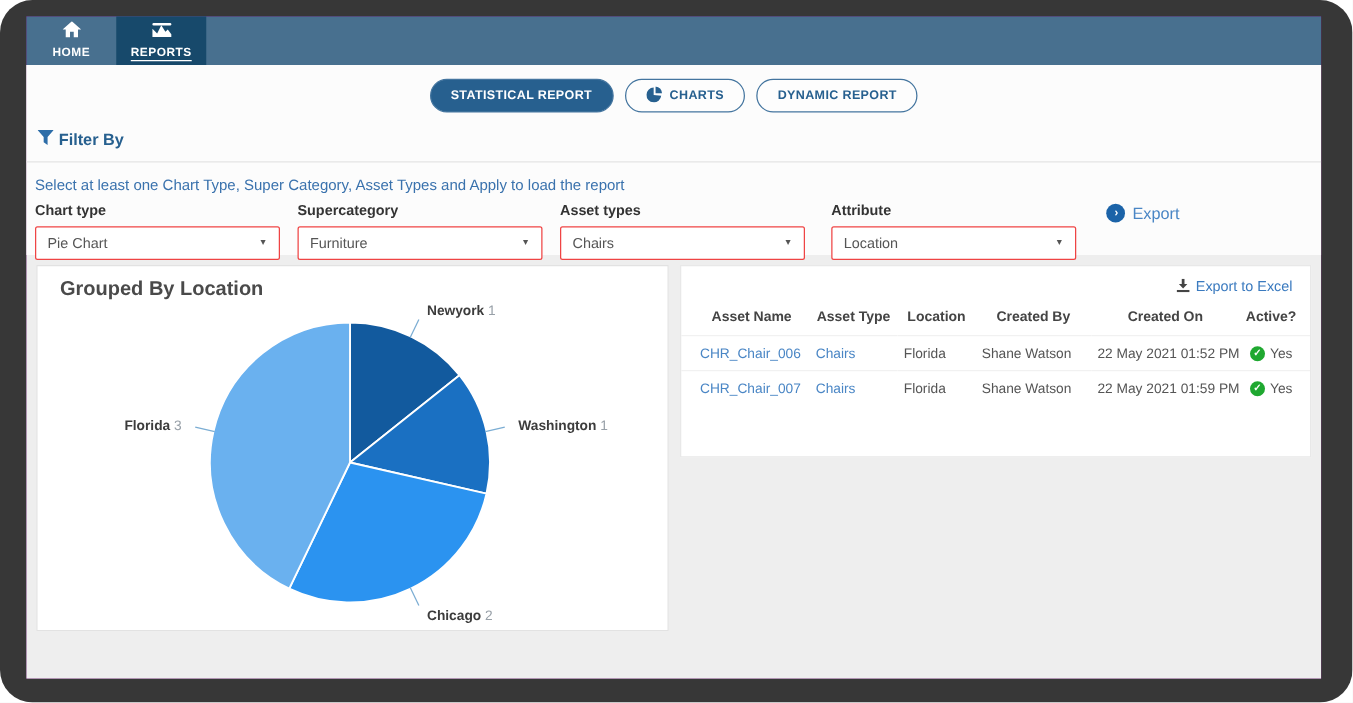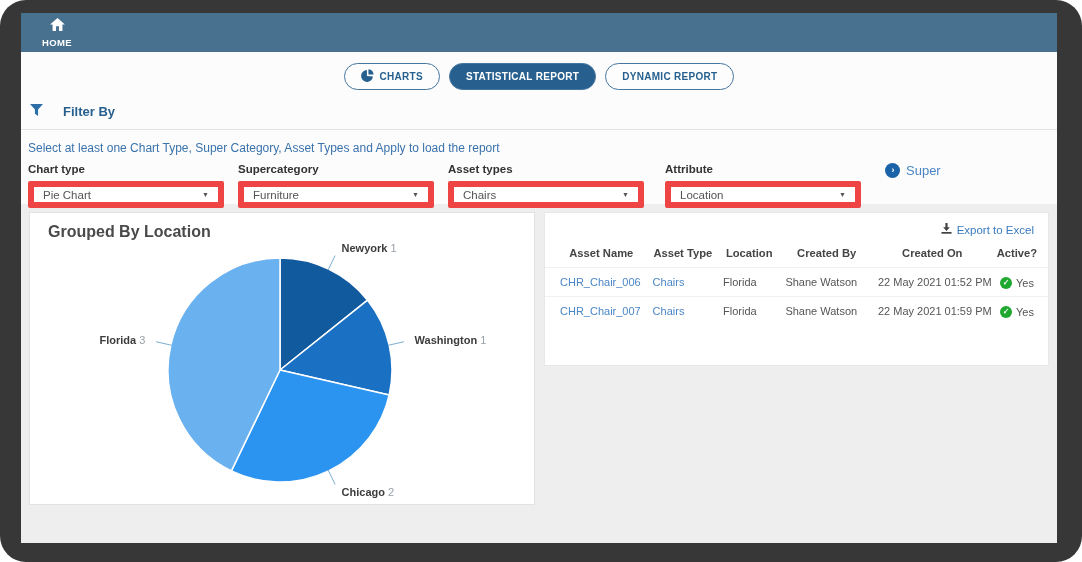--- a/index.html
+++ b/index.html
@@ -24,29 +24,29 @@
 
   
   .content{position:absolute;top:39px;left:0;right:0;bottom:0;background:#eeeeee;}
   .filter-band{position:absolute;top:0;left:0;right:0;height:152px;background:#fcfcfc;}
 
   .pills{position:absolute;top:11px;left:0;right:0;display:flex;justify-content:center;gap:9px;}
   .pill{height:27px;border:1.5px solid #44759f;border-radius:14px;background:#fdfdfd;color:#27608f;
         font-weight:bold;font-size:10px;letter-spacing:.3px;display:flex;align-items:center;gap:6px;padding:0 16px;cursor:pointer;}
   .pill.active{background:#27608f;color:#fff;}
 
-  .filter-head{position:absolute;top:52px;left:9px;display:flex;align-items:center;gap:20px;color:#27608f;font-weight:bold;font-size:13px;}
+  .filter-head{position:absolute;top:52px;left:9px;display:flex;align-items:center;gap:4px;color:#27608f;font-weight:bold;font-size:13px;}
   .divider{position:absolute;top:77px;left:0;right:0;height:1px;background:#e3e3e3;}
   .instruction{position:absolute;top:89px;left:7px;color:#3a72ad;font-size:12px;}
 
   .fields{position:absolute;top:111px;left:7px;display:flex;align-items:flex-start;}
   .field{display:flex;flex-direction:column;gap:6px;margin-right:14px;}
   .field.attr{margin-left:7px;}
   .flabel{font-size:11.5px;font-weight:bold;color:#333;}
-  .select{width:196px;height:27px;background:#fff;border:6px solid #ef4444;border-radius:2px;display:flex;
+  .select{width:196px;height:27px;background:#fff;border:1px solid #ef4444;border-radius:2px;display:flex;
           align-items:center;justify-content:space-between;padding:0 9px;font-size:11.5px;color:#555;cursor:pointer;}
   .caret{font-size:7px;color:#555;}
   .apply{display:flex;align-items:center;gap:6px;color:#4a86c5;font-size:13px;margin:0 0 6px 10px;cursor:pointer;}
   .apply-icon{width:15px;height:15px;border-radius:50%;background:#1b63a8;color:#fff;font-size:9px;font-weight:bold;
               display:flex;align-items:center;justify-content:center;line-height:1;padding-left:1px;}
 
   
   .chart-card{position:absolute;left:8px;top:160px;width:506px;height:293px;background:#fff;border:1px solid #e2e2e2;}
   .chart-title{position:absolute;left:18px;top:10px;font-size:16px;font-weight:bold;color:#4a4a4a;z-index:2;}
   .pie-svg{position:absolute;inset:0;}
@@ -80,38 +80,47 @@
 
     <div class="navbar">
       <div class="nav-tab">
         <span>
           <svg width="15" height="13" viewBox="0 0 16 14">
               <path d="M8 0 L16 7 H13.3 V14 H9.6 V9 H6.4 V14 H2.7 V7 H0 Z" fill="#ffffff"></path>
             </svg>
         </span>
         <span class="lbl">HOME</span>
       </div>
+      <div class="nav-tab active">
+        <span>
+          <svg width="17" height="12" viewBox="0 0 18 12">
+              <path d="M1 12 V5 L5 9 L8.5 2 L12 7.5 L14 5.5 L17 9.5 V12 Z" fill="#ffffff"></path>
+              <rect x="1" y="0" width="16" height="2.2" rx="1" fill="#ffffff"></rect>
+            </svg>
+        </span>
+        <span class="lbl">REPORTS</span>
+      </div>
     </div>
 
     <div class="content">
       <div class="filter-band"></div>
 
       <div class="pills">
+        <div class="pill active">
+          <span>STATISTICAL REPORT</span>
+        </div>
         <div class="pill">
           <span>
             <svg width="13" height="13" viewBox="0 0 14 14">
                 <path d="M6.4 7.6 V1.1 A6.4 6.4 0 1 0 12.9 8.2 Z" fill="#27608f"></path>
                 <path d="M8 6 V0.3 A6.4 6.4 0 0 1 13.6 6 Z" fill="#27608f"></path>
               </svg>
           </span>
           <span>CHARTS</span>
         </div>
-        <div class="pill active">
-          <span>STATISTICAL REPORT</span>
-        </div>
         <div class="pill">
           <span>DYNAMIC REPORT</span>
         </div>
       </div>
 
       <div class="filter-head">
         <span>
           <svg width="13" height="12" viewBox="0 0 14 13">
               <path d="M0 0 H14 L8.7 6 V13 L5.3 10.6 V6 Z" fill="#2d6da8"></path>
             </svg>
@@ -145,21 +154,21 @@
         </div>
         <div class="field attr">
           <span class="flabel">Attribute</span>
           <div class="select">
             <span>Location</span>
             <span class="caret">▼</span>
           </div>
         </div>
         <div class="apply">
           <span class="apply-icon">›</span>
-          <span>Super</span>
+          <span>Export</span>
         </div>
       </div>
 
       <div class="chart-card">
         <div class="chart-title">Grouped By Location</div>
         <svg class="pie-svg" width="504" height="291" viewBox="0 0 504 291">
             <path d="M250,157 L250,45 A112,112 0 0 1 337.5651260364193,87.16914219182183 Z" fill="#125a9e" stroke="#ffffff" stroke-width="1.5" stroke-linejoin="round"></path>
             <path d="M298.16109504204894,56.992455662831475 L305.10323486792987,42.57695377639277" stroke="#7badd3" fill="none"></path>
             <text x="311.5743047808703" y="39.36920283317342" text-anchor="start"><tspan class="pie-name">Newyork</tspan><tspan class="pie-val"> 1</tspan></text>
             <path d="M250,157 L337.5651260364193,87.16914219182183 A112,112 0 0 1 359.19192616436425,181.92234460310718 Z" fill="#1a70c2" stroke="#ffffff" stroke-width="1.5" stroke-linejoin="round"></path>

